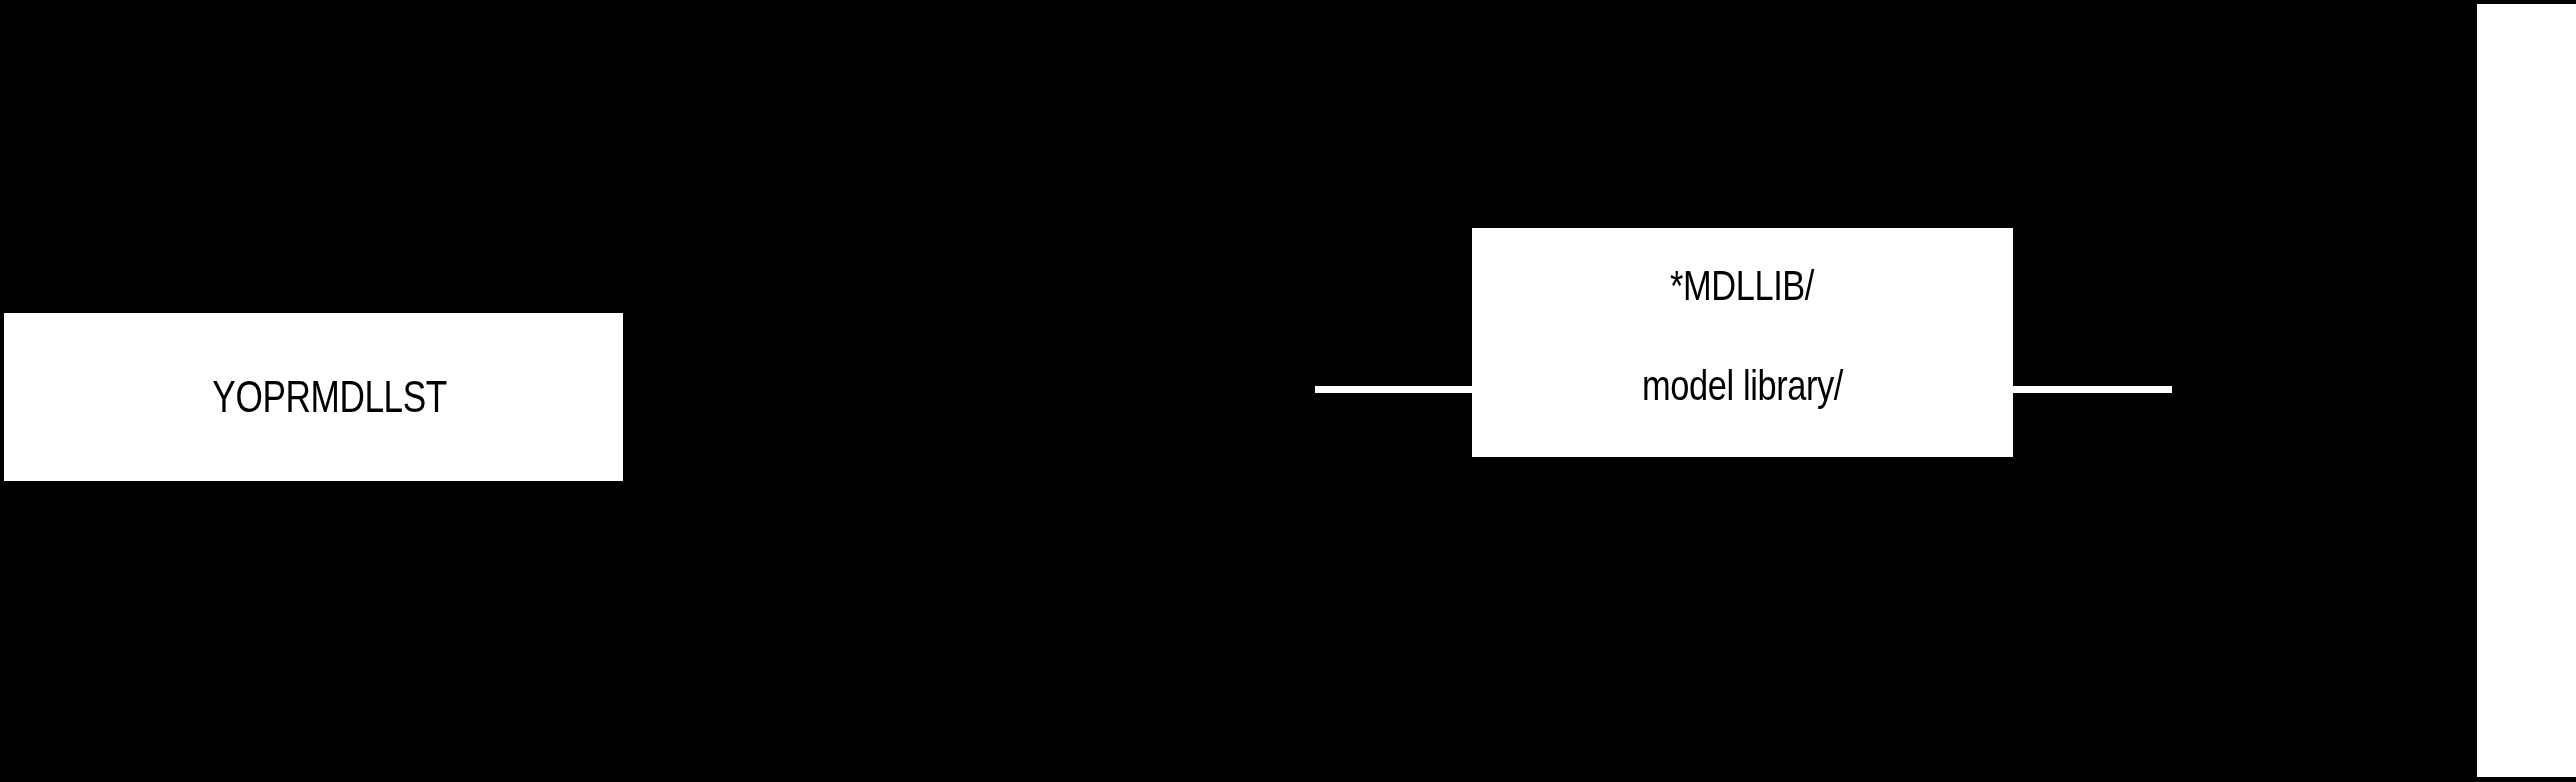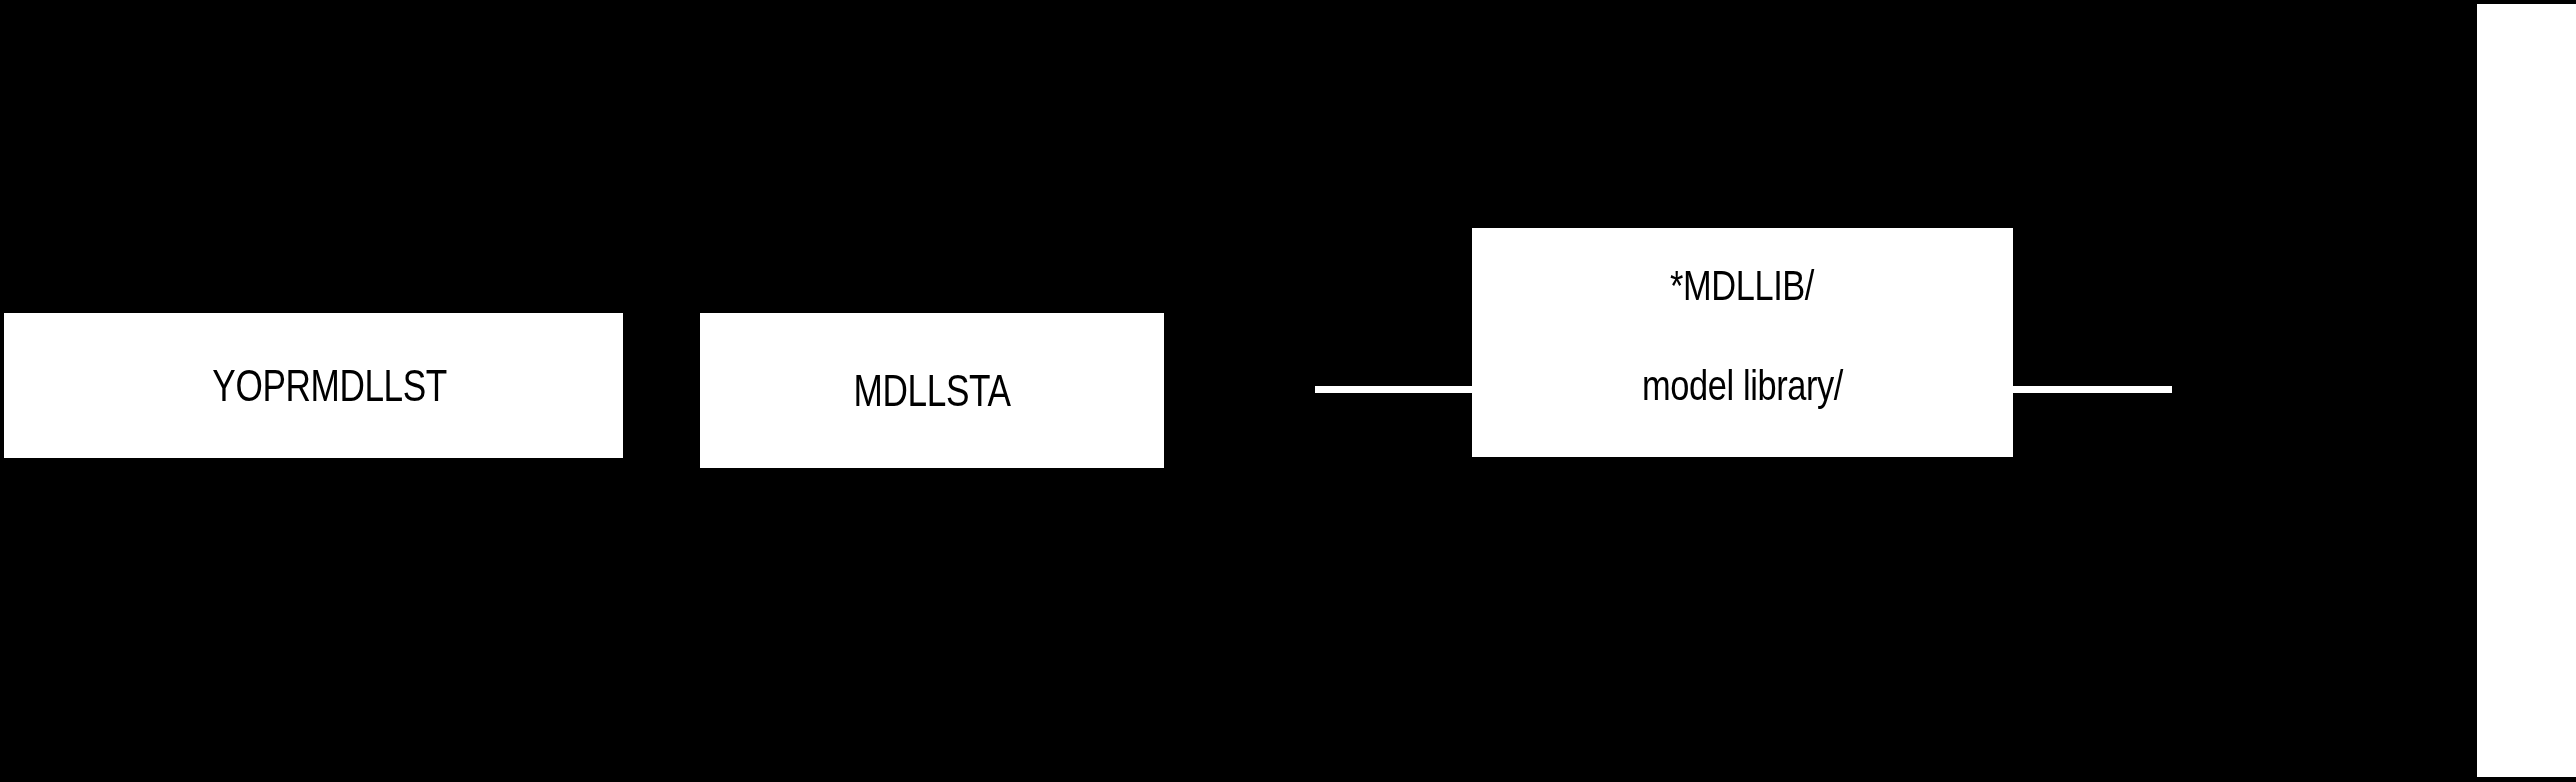--- a/index.html
+++ b/index.html
@@ -36,21 +36,21 @@
     transform: scaleX(0.80);
     transform-origin: center center;
     color: #000000;
   }
 
   
   #box-command {
     left: 3.6px;
     top: 313px;
     width: 619px;
-    height: 145px;
+    height: 168px;
     padding-left: 34px;
   }
   
   #box-keyword {
     left: 700px;
     top: 313px;
     width: 464px;
     height: 155px;
   }
   
@@ -114,23 +114,20 @@
 </style>
 </head>
 <body>
 
 <div id="canvas">
 
   <div class="node-box" id="box-command">
     <span class="node-label">YOPRMDLLST</span>
   </div>
 
-  <div class="node-box" id="box-keyword">
-    <span class="node-label">MDLLSTA</span>
-  </div>
 
   <div class="connector" id="connector-left"></div>
 
   <div class="node-box" id="box-library">
     <span class="node-label">*MDLLIB/</span>
     <span class="node-label">model library/</span>
   </div>
 
   <div class="connector" id="connector-right"></div>
 

